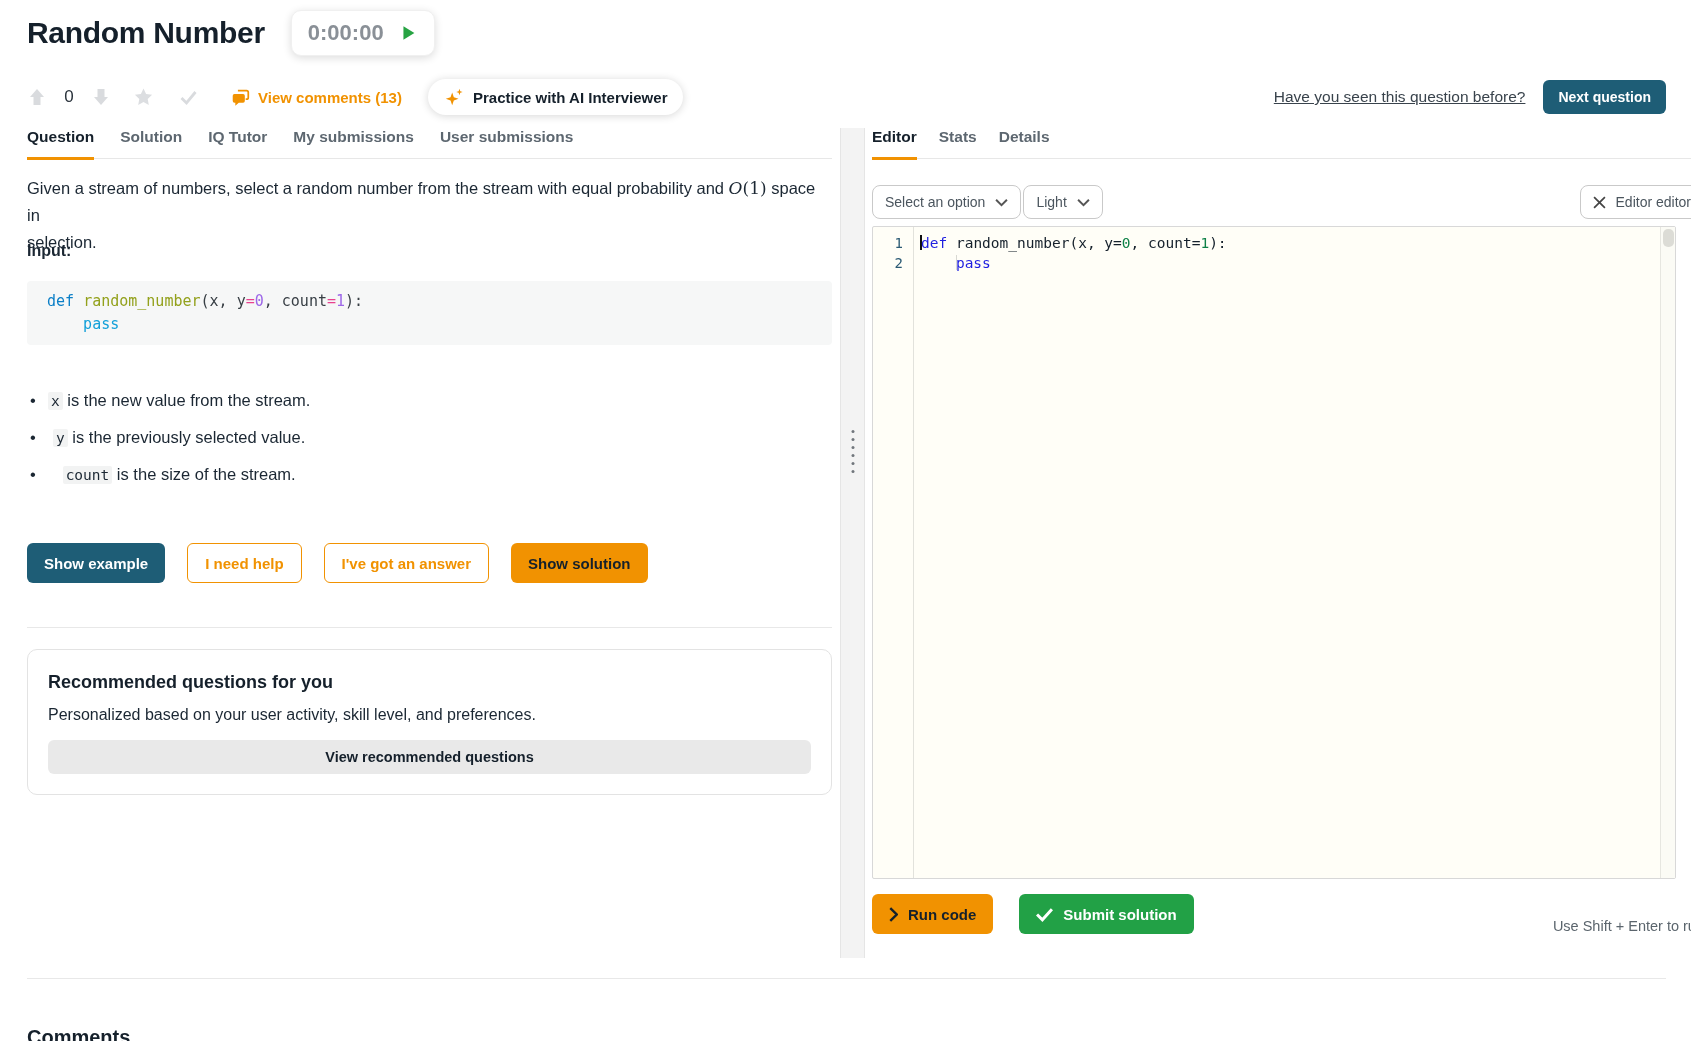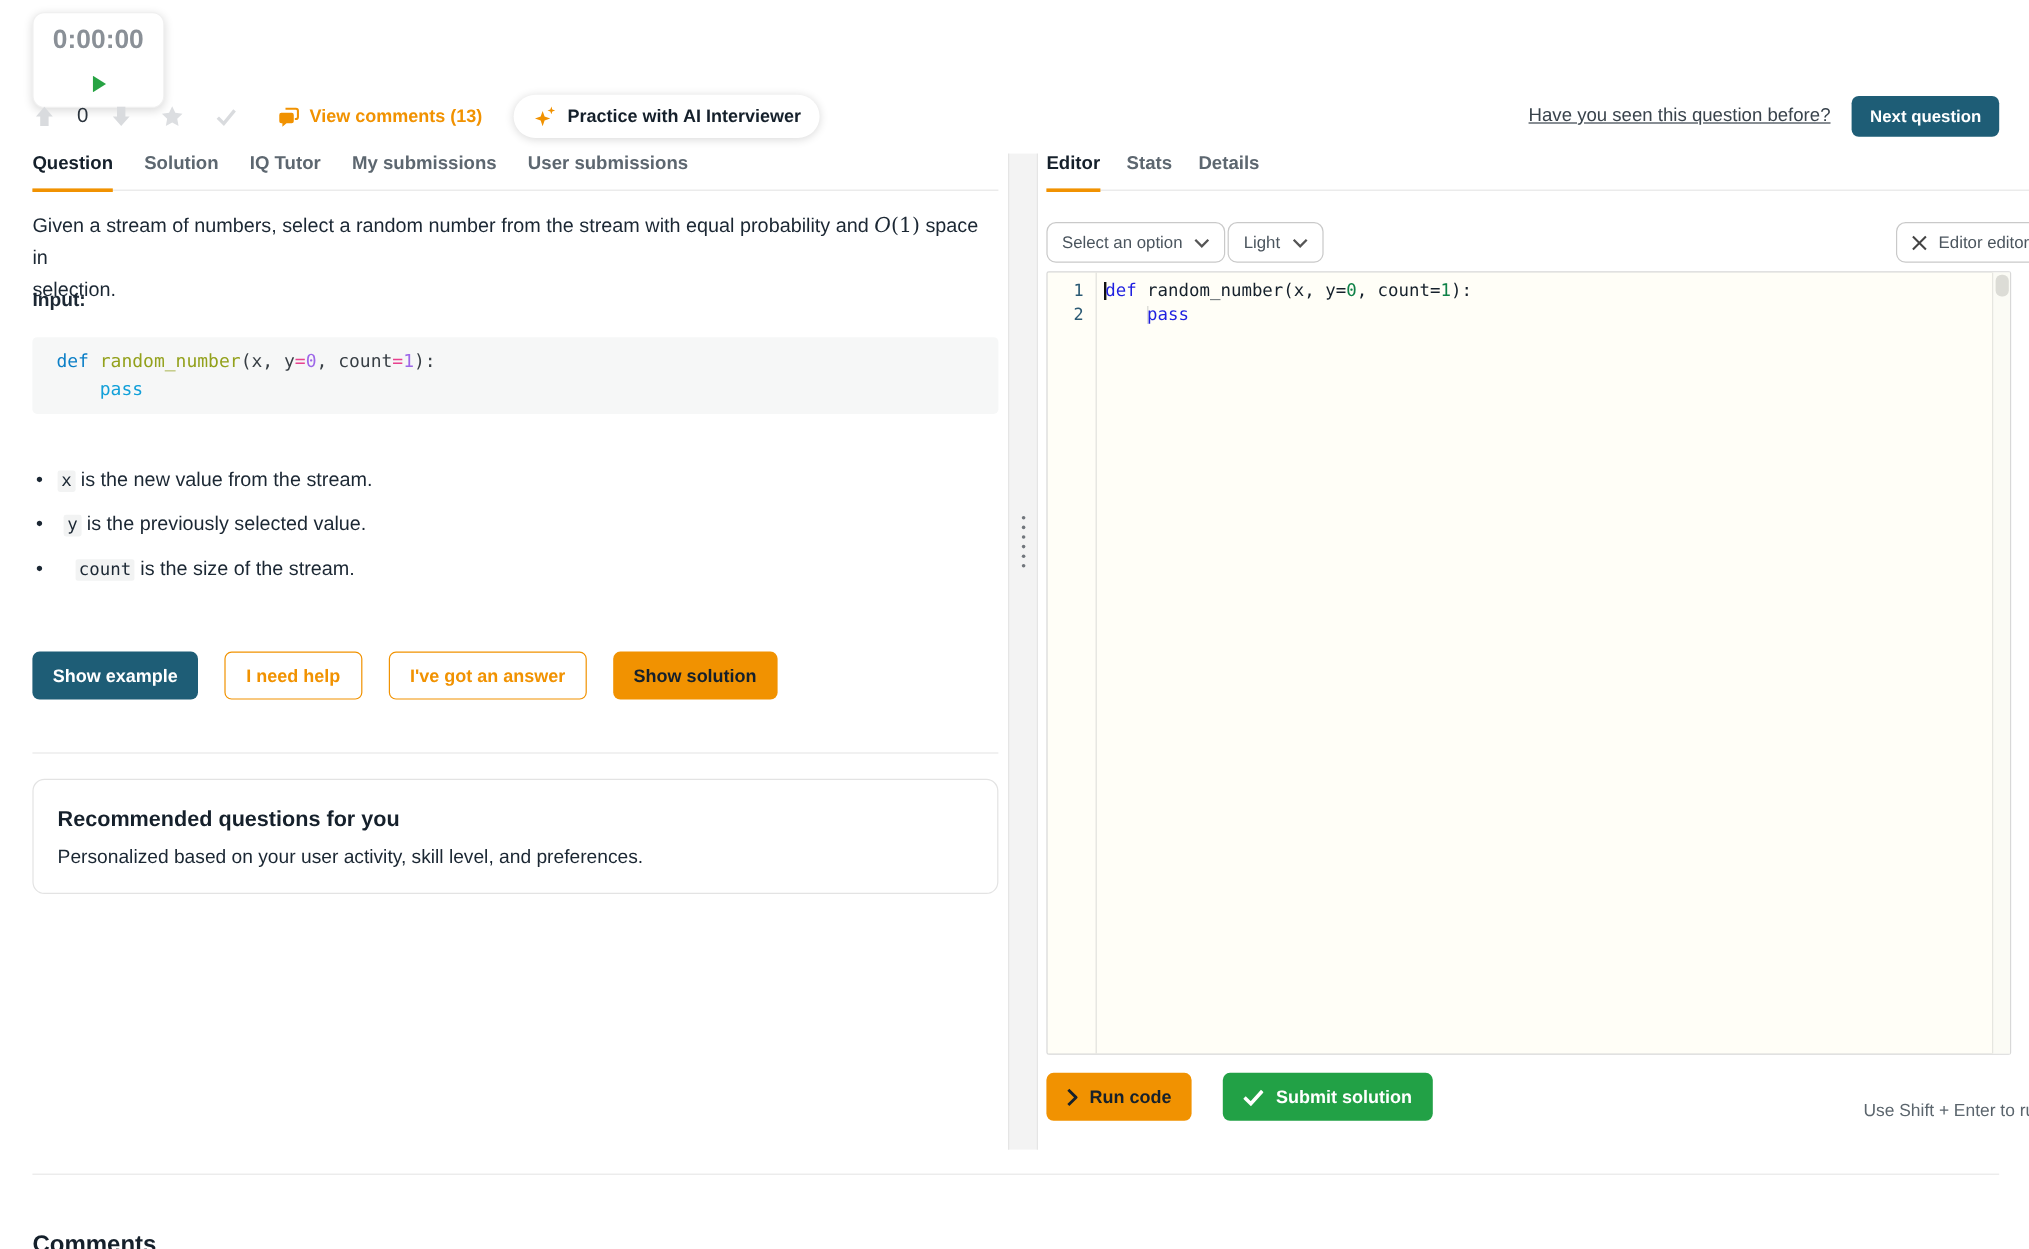--- a/index.html
+++ b/index.html
@@ -3,21 +3,21 @@
 <meta charset="utf-8">
 <style>
   html,body{margin:0;padding:0;background:#fff;}
   .page{position:relative;width:1691px;height:1041px;overflow:hidden;background:#fff;
         font-family:"Liberation Sans",sans-serif;color:#1b2733;}
 
   
   .title-row{position:absolute;left:27px;top:10px;display:flex;align-items:center;gap:26px;}
   .page-title{font-size:30px;font-weight:700;color:#15202b;letter-spacing:-0.3px;margin:0;}
   .timer-box{display:flex;align-items:center;gap:14px;padding:9px 16px;border:1px solid #f0f0f0;
-             border-radius:10px;box-shadow:0 2px 8px rgba(0,0,0,.14);background:#fff;flex-direction:column;}
+             border-radius:10px;box-shadow:0 2px 8px rgba(0,0,0,.14);background:#fff;}
   .timer-value{font-size:22px;font-weight:700;color:#8a9097;}
   .play-btn{display:flex;align-items:center;cursor:pointer;background:none;border:none;padding:0;}
 
   .actions-row{position:absolute;left:27px;top:80px;display:flex;align-items:center;gap:16px;height:34px;}
   .vote-count{font-size:17px;color:#2a333c;min-width:12px;text-align:center;}
   .icon-btn{background:none;border:none;padding:0;display:flex;align-items:center;cursor:pointer;}
   .comments-link{display:flex;align-items:center;gap:8px;margin-left:16px;color:#f19201;
                  font-size:15px;font-weight:700;text-decoration:none;cursor:pointer;}
   .ai-pill{display:flex;align-items:center;gap:9px;margin-left:10px;padding:8px 16px;border-radius:22px;
            background:#fff;box-shadow:0 1px 8px rgba(0,0,0,.16);font-size:15px;font-weight:700;
@@ -109,20 +109,21 @@
   
   .bottom-hr{position:absolute;left:27px;top:978px;width:1639px;border:none;border-top:1px solid #e8e8e8;margin:0;}
   .comments-heading{position:absolute;left:27px;top:1026px;font-size:20px;font-weight:700;color:#15202b;margin:0;}
 </style>
 </head>
 <body>
 
 <div class="page">
 
   <div class="title-row">
+    <h1 class="page-title">Random Number</h1>
     <div class="timer-box">
       <span class="timer-value">0:00:00</span>
       <button class="play-btn">
         <svg width="20" height="20" viewBox="0 0 22 22">
           <polygon points="6,3.5 18,11 6,18.5" fill="#27a343"></polygon>
         </svg>
       </button>
     </div>
   </div>
 
@@ -199,20 +200,21 @@
       <button class="btn btn-outline">I need help</button>
       <button class="btn btn-outline">I've got an answer</button>
       <button class="btn btn-orange">Show solution</button>
     </div>
 
     <hr class="left-hr">
 
     <div class="rec-card">
       <h3 class="rec-title">Recommended questions for you</h3>
       <div class="rec-sub">Personalized based on your user activity, skill level, and preferences.</div>
+      <button class="rec-btn">View recommended questions</button>
     </div>
   </div>
 
   <div class="divider">
     <div class="divider-dots">
       <i></i>
         <i></i>
         <i></i>
         <i></i>
         <i></i>

